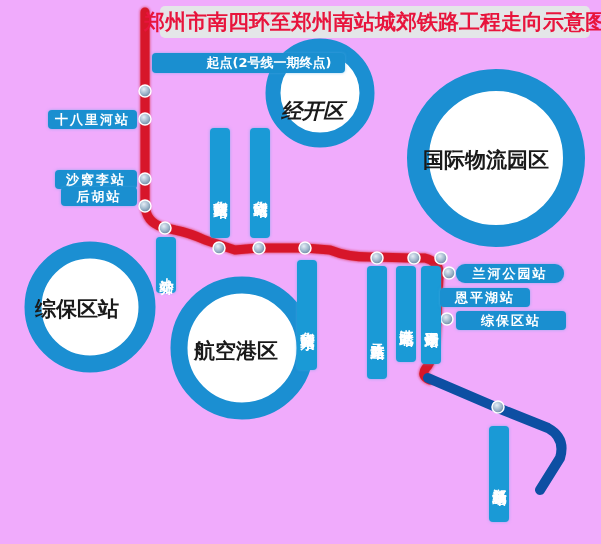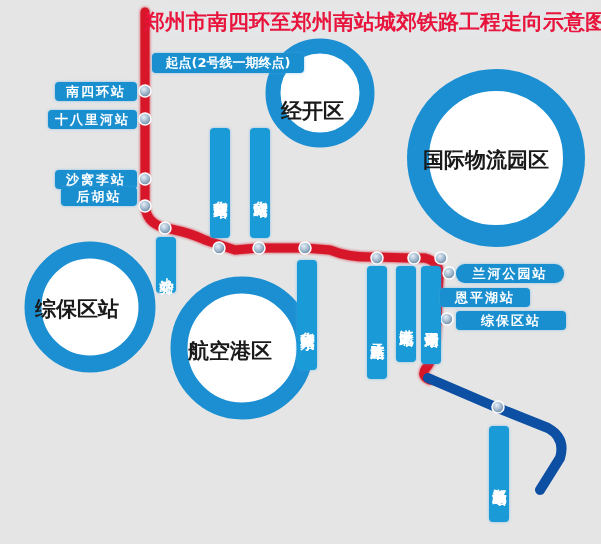--- a/index.html
+++ b/index.html
@@ -1,16 +1,16 @@
 <!DOCTYPE html>
 <html><head>
 <meta charset="utf-8">
 <style>
   html, body { margin:0; padding:0; background:#ffffff; }
-  #stage { position:relative; width:601px; height:544px; overflow:hidden; background:#e5e5e5;
+  #stage { position:relative; width:601px; height:544px; overflow:hidden; background:#f0abfc;
            font-family:"DejaVu Sans","Liberation Sans",sans-serif; }
   svg { position:absolute; left:0; top:0; }
   .title-box { position:absolute; left:160px; top:6px; width:430px; height:32px; background:#e4e6e8;
                border-radius:5px; display:flex; align-items:center; justify-content:center;
                color:#e8143c; font-size:21px; font-weight:bold; letter-spacing:0px; white-space:nowrap; }
   .hlabel { position:absolute; height:19px; background:#1a8fd0; color:#fff; border-radius:4px;
             font-size:13px; font-weight:bold; display:flex; align-items:center; justify-content:center;
             letter-spacing:2px; white-space:nowrap; box-shadow:0 0 3px rgba(80,170,230,0.6); }
   .vlabel { position:absolute; width:20px; background:#1a9ad6; color:#fff; border-radius:4px;
             font-size:14px; font-weight:bold; display:flex; justify-content:center; padding-top:10px;
@@ -71,28 +71,27 @@
       <circle cx="441" cy="258" r="6"></circle>
       <circle cx="449" cy="273" r="6"></circle>
       <circle cx="447" cy="297" r="6"></circle>
       <circle cx="447" cy="319" r="6"></circle>
       <circle cx="498" cy="407" r="6"></circle>
     </g>
   </svg>
 
   <div class="title-box">郑州市南四环至郑州南站城郊铁路工程走向示意图</div>
 
-  <div class="hlabel" style="left:152px;top:53px;width:152px;height:20px;letter-spacing:0;">起点(2号线一期终点)</div>
+  <div class="hlabel" style="left:152px;top:53px;width:152px;height:20px;letter-spacing:0;padding-left:41px;">起点(2号线一期终点)</div>
 
-  <div class="zone" style="left:281px;top:97px;font-size:21px;">经开区</div>
+  <div class="zone" style="left:281px;top:97px;font-size:21px;font-style:italic;">经开区</div>
   <div class="zone" style="left:423px;top:146px;font-size:21px;text-align:center;">国际物流园区</div>
   <div class="zone" style="left:35px;top:295px;font-size:21px;">综保区站</div>
-  <div class="zone" style="left:188px;top:337px;font-size:21px;">航空港区</div>
+  <div class="zone" style="left:188px;top:337px;font-size:21px;padding-left:6px;">航空港区</div>
 
-  <div class="hlabel" style="left:55px;top:82px;width:82px;">南四环站</div>
   <div class="hlabel" style="left:48px;top:110px;width:89px;">十八里河站</div>
   <div class="hlabel" style="left:55px;top:170px;width:82px;">沙窝李站</div>
   <div class="hlabel" style="left:61px;top:187px;width:76px;">后胡站</div>
 
   <div class="vlabel" style="left:156px;top:237px;height:56px;padding-top:6px;">小乔站</div>
   <div class="vlabel" style="left:210px;top:128px;height:110px;padding-top:18px;">华南城西站</div>
   <div class="vlabel" style="left:250px;top:128px;height:110px;padding-top:18px;">华南城站</div>
   <div class="vlabel" style="left:297px;top:260px;height:110px;padding-top:16px;">华南城东站</div>
   <div class="vlabel" style="left:367px;top:266px;height:113px;padding-top:22px;">孟庄路站</div>
   <div class="vlabel" style="left:396px;top:266px;height:96px;padding-top:14px;">港区北站</div>

